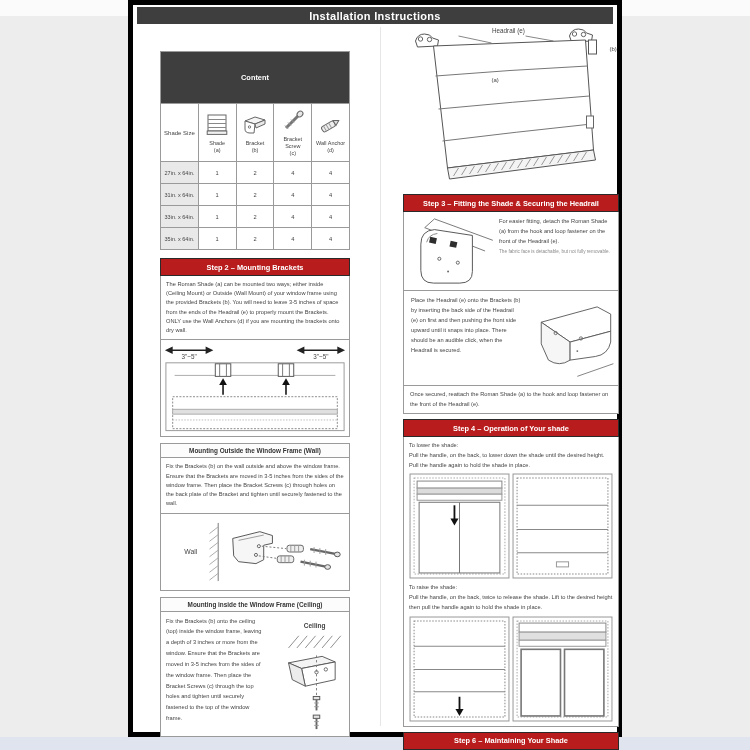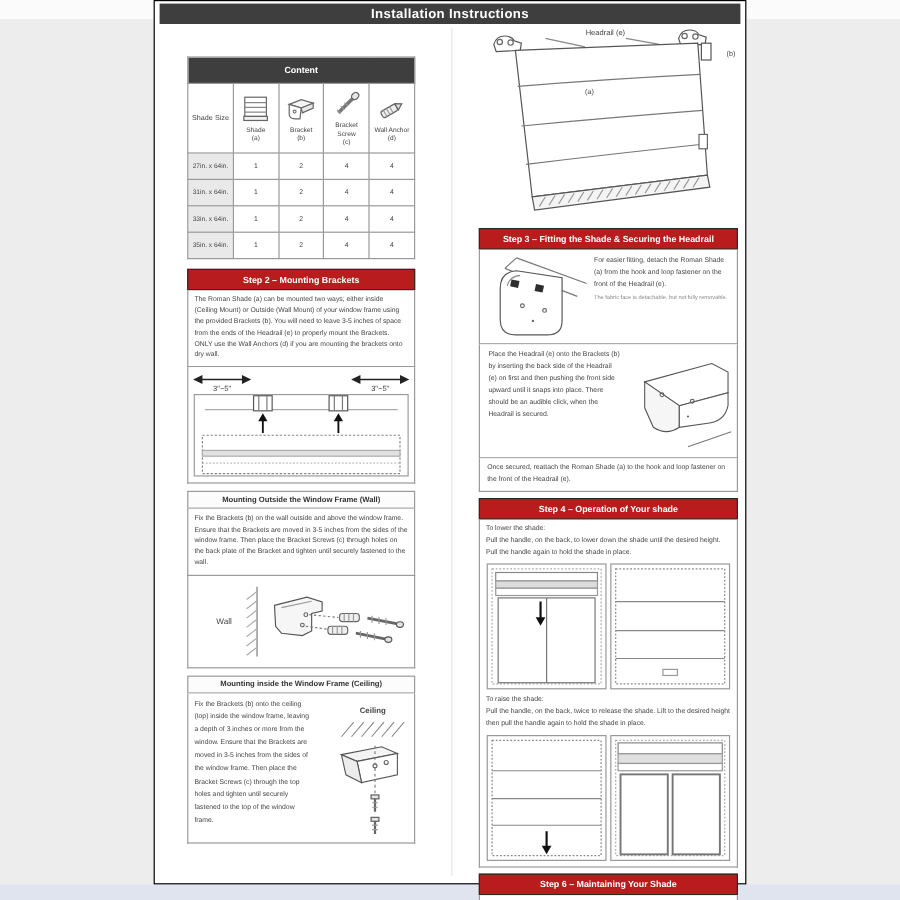--- a/index.html
+++ b/index.html
@@ -6,21 +6,21 @@
   body{
     width:750px;height:750px;position:relative;overflow:hidden;
     background:#ededed;
     font-family:"Liberation Sans", sans-serif;
     -webkit-font-smoothing:antialiased;
   }
   .top-strip{position:absolute;top:0;left:0;right:0;height:16px;background:#fbfbfb;}
   .bottom-strip{position:absolute;bottom:0;left:0;right:0;height:13px;background:#dfe4ee;}
   .page{
     position:absolute;left:128px;top:0;width:494px;height:737px;
-    background:#ffffff;border:1px solid #000000;box-sizing:border-box;
+    background:#ffffff;border:5px solid #000000;box-sizing:border-box;
   }
   .fold-line{position:absolute;left:247px;top:22px;bottom:6px;width:1px;background:#e6e6e6;}
   .titlebar{
     position:absolute;left:4px;right:4px;top:2px;height:17px;
     background:#3e3e3e;color:#fff;font-size:11px;font-weight:bold;
     display:flex;align-items:center;justify-content:center;letter-spacing:.3px;
   }
   .col-left{position:absolute;left:27px;top:46px;width:190px;}
   .col-right{position:absolute;left:270px;top:19px;width:216px;}
 
@@ -38,21 +38,21 @@
   }
   .note{font-size:4.7px;color:#8a8a8a;margin-top:2px;line-height:1.4;}
 
   
   table.content{width:100%;border-collapse:collapse;table-layout:fixed;}
   table.content td,table.content th{
     border:1px solid #9a9a9a;text-align:center;vertical-align:middle;
     font-size:5.7px;color:#444;padding:2px 1px;box-sizing:border-box;
   }
   table.content .tbl-title{
-    background:#3e3e3e;color:#fff;font-weight:bold;font-size:7.4px;padding:6px 0;
+    background:#3e3e3e;color:#fff;font-weight:bold;font-size:7.4px;padding:21px 0;
   }
   table.content .size-hd{background:#fff;font-size:6px;color:#444;}
   table.content .size-cell{background:#e9e9e9;font-size:5.5px;}
   table.content .col-hd{height:58px;background:#fff;}
   .col-hd .ic{display:block;margin:0 auto 2px auto;}
   .col-hd .lbl{font-size:5.5px;line-height:1.25;}
   .qty{font-size:6px;}
   tr.data-row td{height:22px;}
 
   

